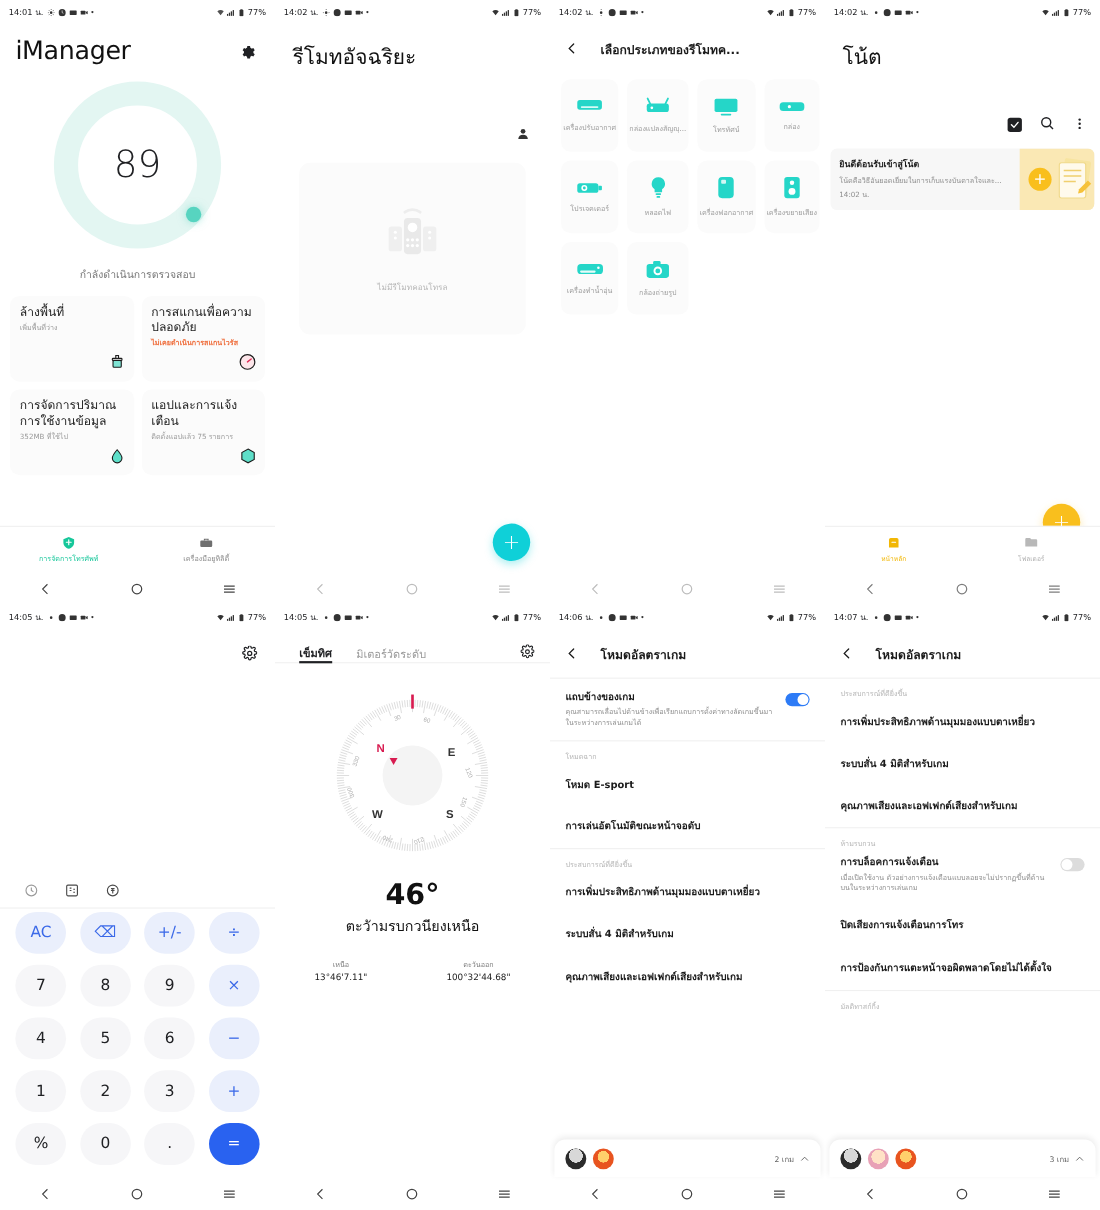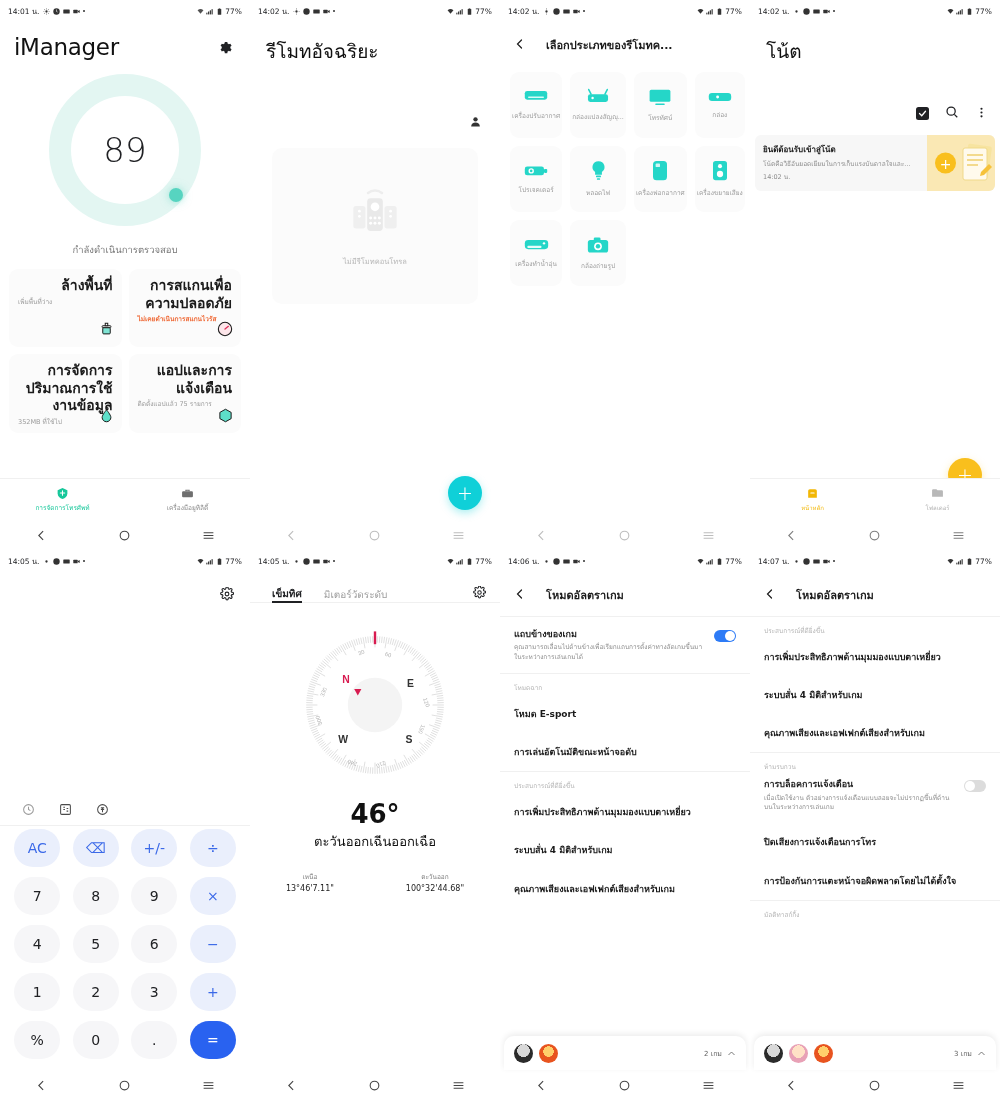--- a/index.html
+++ b/index.html
@@ -60,21 +60,21 @@
   }
   .im-sub { text-align:center; font-size:9.5px; color:#777; margin-top:16px; }
   .im-cards {
     display:grid; grid-template-columns:1fr 1fr; gap:7px;
     padding:12px 9px 0 9px;
   }
   .im-card {
     background:#fbfbfb; border-radius:9px; padding:8px 9px 7px 9px;
     min-height:78px; position:relative;
   }
-  .im-card .t { font-size:14px; font-weight:700; color:#1b1b1b; line-height:1.25;text-align:right; }
+  .im-card .t { font-size:11px; font-weight:400; color:#1b1b1b; line-height:1.25; }
   .im-card .d { font-size:6.5px; color:#9a9a9a; margin-top:3px; line-height:1.3; }
   .im-card .d.warn { color:#ef6c3a; font-weight:700; }
   .im-card .ic { position:absolute; right:8px; bottom:6px; }
   .im-tabs {
     position:absolute; left:0; right:0; bottom:30px; height:42px;
     display:flex; border-top:1px solid #f0f0f0; background:#fff;
   }
   .im-tab { flex:1; display:flex; flex-direction:column; align-items:center; justify-content:center; gap:3px; }
   .im-tab .lbl { font-size:6.5px;text-align:right; }
   .im-tab.active .lbl { color:#16c79a; }
@@ -1039,21 +1039,21 @@
         <text x="78" y="172" font-size="7" fill="#b0b0b0" font-family="'Liberation Sans',sans-serif" transform="rotate(200 78 172)">240</text>
         <text x="34" y="124" font-size="7" fill="#b0b0b0" font-family="'Liberation Sans',sans-serif" transform="rotate(250 34 124)">300</text>
         <text x="36" y="90" font-size="7" fill="#b0b0b0" font-family="'Liberation Sans',sans-serif" transform="rotate(290 36 90)">330</text>
 
         <rect x="98.5" y="8" width="3" height="16" fill="#d81b50"></rect>
         <path d="M74 80l9 0-4.5 8z" fill="#d81b50"></path>
       </svg>
     </div>
 
     <div class="cmp-deg">46°</div>
-    <div class="cmp-dir">ตะวันออกเฉีนออกเฉือ</div>
+    <div class="cmp-dir">ตะวัามรบกวนียงเหนือ</div>
 
     <div class="cmp-coords">
       <div class="cmp-c">
         <div class="k">เหนือ</div>
         <div class="v">13°46'7.11"</div>
       </div>
       <div class="cmp-c">
         <div class="k">ตะวันออก</div>
         <div class="v">100°32'44.68"</div>
       </div>

